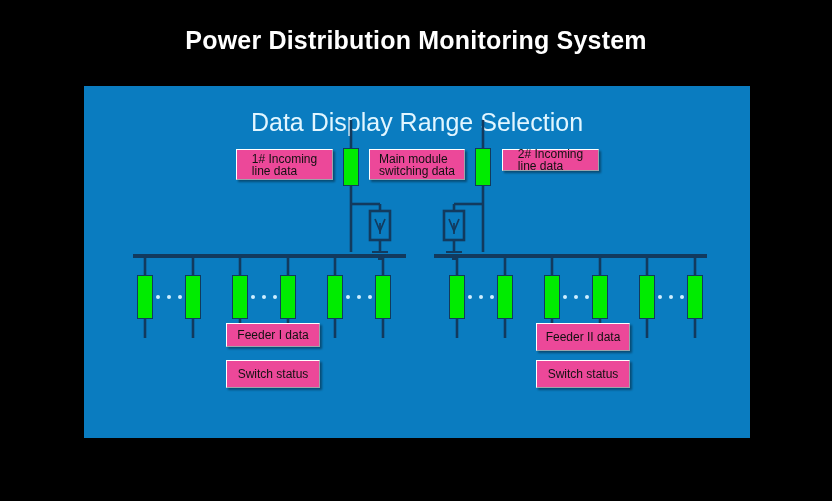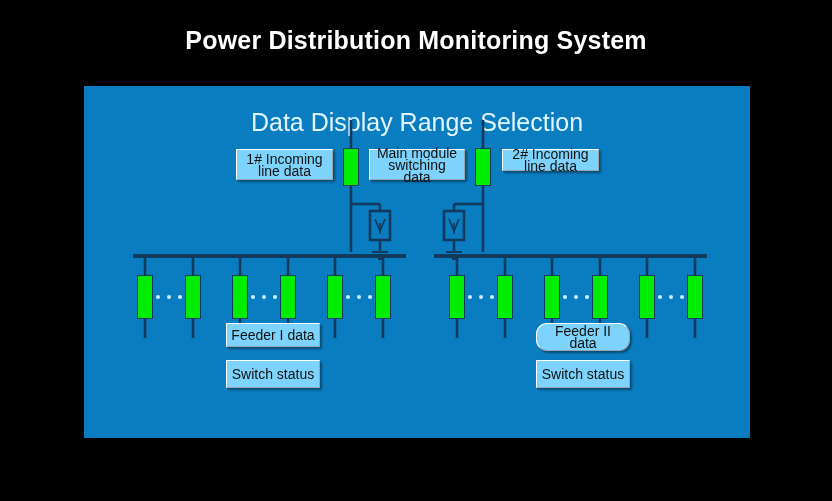--- a/index.html
+++ b/index.html
@@ -67,30 +67,30 @@
   .breaker {
     position: absolute;
     background: #00ec00;
     border: 1.5px solid #123a5e;
     box-sizing: border-box;
   }
 
   
   .lbl-btn {
     position: absolute;
-    background: #7dd3fc;
+    background: #ec4899;
     border: 1px solid #9aa5ad;
     border-top-color: #ffffff;
     border-left-color: #ffffff;
     box-shadow: 2px 2px 2px rgba(0,0,0,0.38);
     color: #111111;
     font-family: "Liberation Sans", sans-serif;
-    font-size: 14px;
+    font-size: 12px;
     line-height: 12px;
-    text-align: center;
+    text-align: left;
     display: flex;
     align-items: center;
     justify-content: center;
     box-sizing: border-box;
     padding: 2px 4px;
     white-space: pre-line;
   }
 </style>
 </head>
 <body>
@@ -206,18 +206,18 @@
     <div class="lbl-btn" style="left:285px; top:63px; width:96px; height:31px;">Main module
 switching data</div>
 
     <div class="lbl-btn" style="left:418px; top:63px; width:97px; height:22px;">2# Incoming
 line data</div>
 
     <div class="lbl-btn" style="left:142px; top:237px; width:94px; height:24px;">Feeder I data</div>
 
     <div class="lbl-btn" style="left:142px; top:274px; width:94px; height:28px;">Switch status</div>
 
-    <div class="lbl-btn" style="left:452px; top:237px; width:94px; height:28px;border-radius:11px;">Feeder II data</div>
+    <div class="lbl-btn" style="left:452px; top:237px; width:94px; height:28px;">Feeder II data</div>
 
     <div class="lbl-btn" style="left:452px; top:274px; width:94px; height:28px;">Switch status</div>
 
   </div>
 </div>
 
 </body></html>

